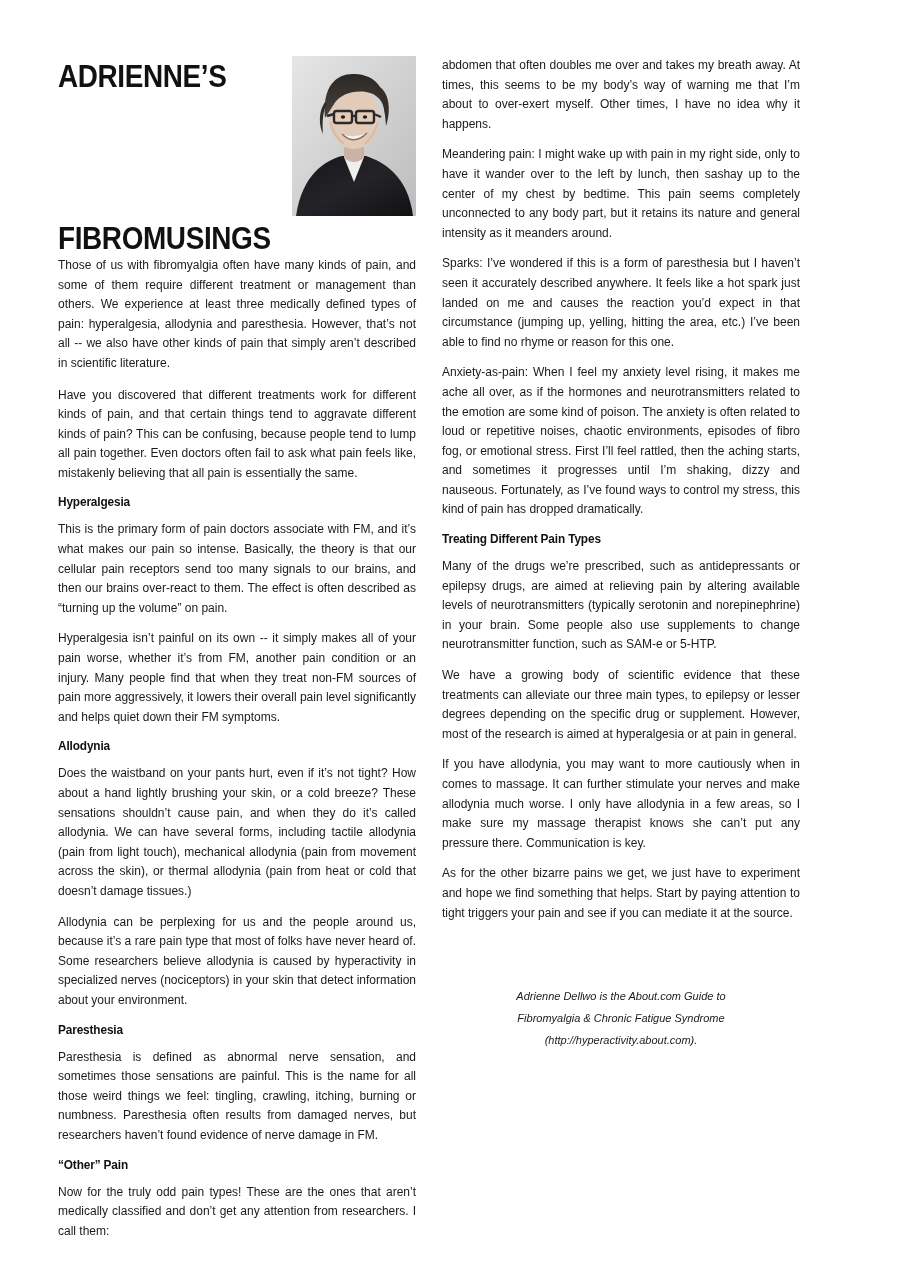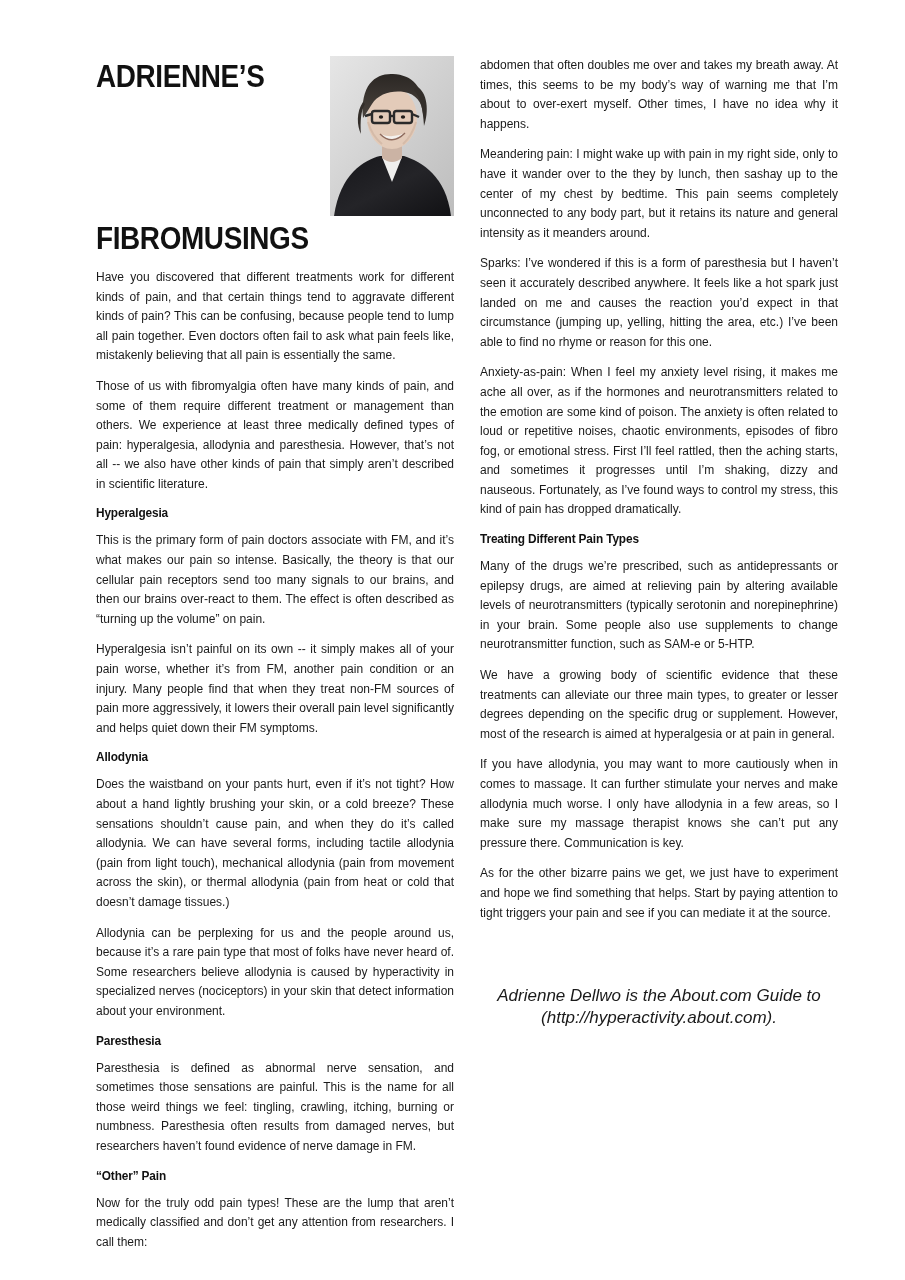--- a/index.html
+++ b/index.html
@@ -9,21 +9,20 @@
   }
   .page {
     position: relative;
     width: 802px;
     height: 1280px;
     background: #ffffff;
     font-family: "Liberation Sans", sans-serif;
     color: #000000;
     overflow: hidden;
     box-sizing: border-box;
-    margin-left: 38px;
   }
 
   
   .columns {
     position: absolute;
     left: 58px;
     top: 56px;
     width: 752px;
     height: 1180px;
   }
@@ -85,21 +84,21 @@
     transform-origin: left center;
     margin: 0 0 10px 0;
     color: #111111;
   }
 
   
   .bio {
     margin-top: 62px;
     text-align: center;
     font-style: italic;
-    font-size: 17px;
+    font-size: 11px;
     line-height: 22px;
     color: #1a1a1a;
   }
   .bio span { display: block; }
 
   
   .side-rule {
     position: absolute;
     left: 846px;
     top: 0px;
@@ -188,53 +187,54 @@
           <path d="M38 66 Q42 80 52 88" fill="none" stroke="#cfb4a1" stroke-width="2" opacity="0.7"></path>
           <path d="M86 66 Q82 80 73 88" fill="none" stroke="#cfb4a1" stroke-width="2" opacity="0.7"></path>
         </svg>
       </div>
 
       <h1 class="masthead">
         <span>ADRIENNE’S</span>
         <span class="l2">FIBROMUSINGS</span>
       </h1>
 
+      <p class="body">Those of us with fibromyalgia often have many kinds of pain, and some of them require different treatment or management than others.  We experience at least three medically defined types of pain: hyperalgesia, allodynia and paresthesia.  However, that’s not all -- we also have other kinds of pain that simply aren’t described in scientific literature.</p>
       <p class="body first">Have you discovered that different treatments work for different kinds of pain, and that certain things tend to aggravate different kinds of pain?  This can be confusing, because people tend to lump all pain together.  Even doctors often fail to ask what pain feels like, mistakenly believing that all pain is essentially the same.</p>
-      <p class="body">Those of us with fibromyalgia often have many kinds of pain, and some of them require different treatment or management than others.  We experience at least three medically defined types of pain: hyperalgesia, allodynia and paresthesia.  However, that’s not all -- we also have other kinds of pain that simply aren’t described in scientific literature.</p>
 
       <h3 class="subhead">Hyperalgesia</h3>
       <p class="body">This is the primary form of pain doctors associate with FM, and it’s what makes our pain so intense.  Basically, the theory is that our cellular pain receptors send too many signals to our brains, and then our brains over-react to them.  The effect is often described as “turning up the volume” on pain.</p>
       <p class="body">Hyperalgesia isn’t painful on its own  -- it simply makes all of your pain worse, whether it’s from FM, another pain condition or an injury.  Many people find that when they treat non-FM sources of pain more aggressively, it lowers their overall pain level significantly and helps quiet down their FM symptoms.</p>
 
       <h3 class="subhead">Allodynia</h3>
       <p class="body">Does the waistband on your pants hurt, even if it’s not tight? How about a hand lightly brushing your skin, or a cold breeze? These sensations shouldn’t cause pain, and when they do it’s called allodynia.  We can have several forms, including tactile allodynia (pain from light touch), mechanical allodynia (pain from movement across the skin), or thermal allodynia (pain from heat or cold that doesn’t damage tissues.)</p>
       <p class="body">Allodynia can be perplexing for us and the people around us, because it’s a rare pain type that most of folks have never heard of.  Some researchers believe allodynia is caused by hyperactivity in specialized nerves (nociceptors) in your skin that detect information about your environment.</p>
 
       <h3 class="subhead">Paresthesia</h3>
       <p class="body">Paresthesia is defined as abnormal nerve sensation, and sometimes those sensations are painful.  This is the name for all those weird things we feel: tingling, crawling, itching, burning or numbness. Paresthesia often results from damaged nerves, but researchers haven’t found evidence of nerve damage in FM.</p>
 
       <h3 class="subhead">“Other” Pain</h3>
-      <p class="body">Now for the truly odd pain types!  These are the lump that aren’t medically classified and don’t get any attention from researchers.  I call them:</p>
+      <p class="body">Now for the truly odd pain types!  These are the ones that aren’t medically classified and don’t get any attention from researchers.  I call them:</p>
 
     </div>
 
     <div class="col col-right">
       <p class="body">abdomen that often doubles me over and takes my breath away.  At times, this seems to be my body’s way of warning me that I’m about to over-exert myself.  Other times, I have no idea why it happens.</p>
-      <p class="body">Meandering pain: I might wake up with pain in my right side, only to have it wander over to the they by lunch, then sashay up to the center of my chest by bedtime.  This pain seems completely unconnected to any body part, but it retains its nature and general intensity as it meanders around.</p>
+      <p class="body">Meandering pain: I might wake up with pain in my right side, only to have it wander over to the left by lunch, then sashay up to the center of my chest by bedtime.  This pain seems completely unconnected to any body part, but it retains its nature and general intensity as it meanders around.</p>
       <p class="body">Sparks: I’ve wondered if this is a form of paresthesia but I haven’t seen it accurately described anywhere.  It feels like a hot spark just landed on me and causes the reaction you’d expect in that circumstance (jumping up, yelling, hitting the area, etc.)  I’ve been able to find no rhyme or reason for this one.</p>
       <p class="body">Anxiety-as-pain: When I feel my anxiety level rising, it makes me ache all over, as if the hormones and neurotransmitters related to the emotion are some kind of poison.  The anxiety is often related to loud or repetitive noises, chaotic environments, episodes of fibro fog, or emotional stress.  First I’ll feel rattled, then the aching starts, and sometimes it progresses until I’m shaking, dizzy and nauseous.  Fortunately, as I’ve found ways to control my stress, this kind of pain has dropped dramatically.</p>
 
       <h3 class="subhead">Treating Different Pain Types</h3>
       <p class="body">Many of the drugs we’re prescribed, such as antidepressants or epilepsy drugs, are aimed at relieving pain by altering available levels of neurotransmitters (typically serotonin and norepinephrine) in your brain. Some people also use supplements to change neurotransmitter function, such as SAM-e or 5-HTP.</p>
-      <p class="body">We have a growing body of scientific evidence that these treatments can alleviate our three main types, to greater or lesser degrees depending on the specific drug or supplement. However, most of the research is aimed at hyperalgesia or at pain in general.</p>
+      <p class="body">We have a growing body of scientific evidence that these treatments can alleviate our three main types, to epilepsy or lesser degrees depending on the specific drug or supplement. However, most of the research is aimed at hyperalgesia or at pain in general.</p>
       <p class="body">If you  have allodynia, you may want to more cautiously when in comes to massage.  It can further stimulate your nerves and make allodynia much worse.  I only have allodynia in a few areas, so I make sure my massage therapist knows she can’t put any pressure there.  Communication is key.</p>
       <p class="body">As for the other bizarre pains we get, we just have to experiment and hope we find something that helps.  Start by paying attention to tight triggers your pain and see if you can mediate it at the source.</p>
 
       <div class="bio">
         <span>Adrienne Dellwo is the About.com Guide to</span>
+        <span>Fibromyalgia &amp; Chronic Fatigue Syndrome</span>
         <span>(http://hyperactivity.about.com).</span>
       </div>
     </div>
 
   </div>
 
   <div class="side-rule"></div>
 
   <div class="folio">
     <div class="folio-text">Page six - Adrienne’s Fibromusings</div>

